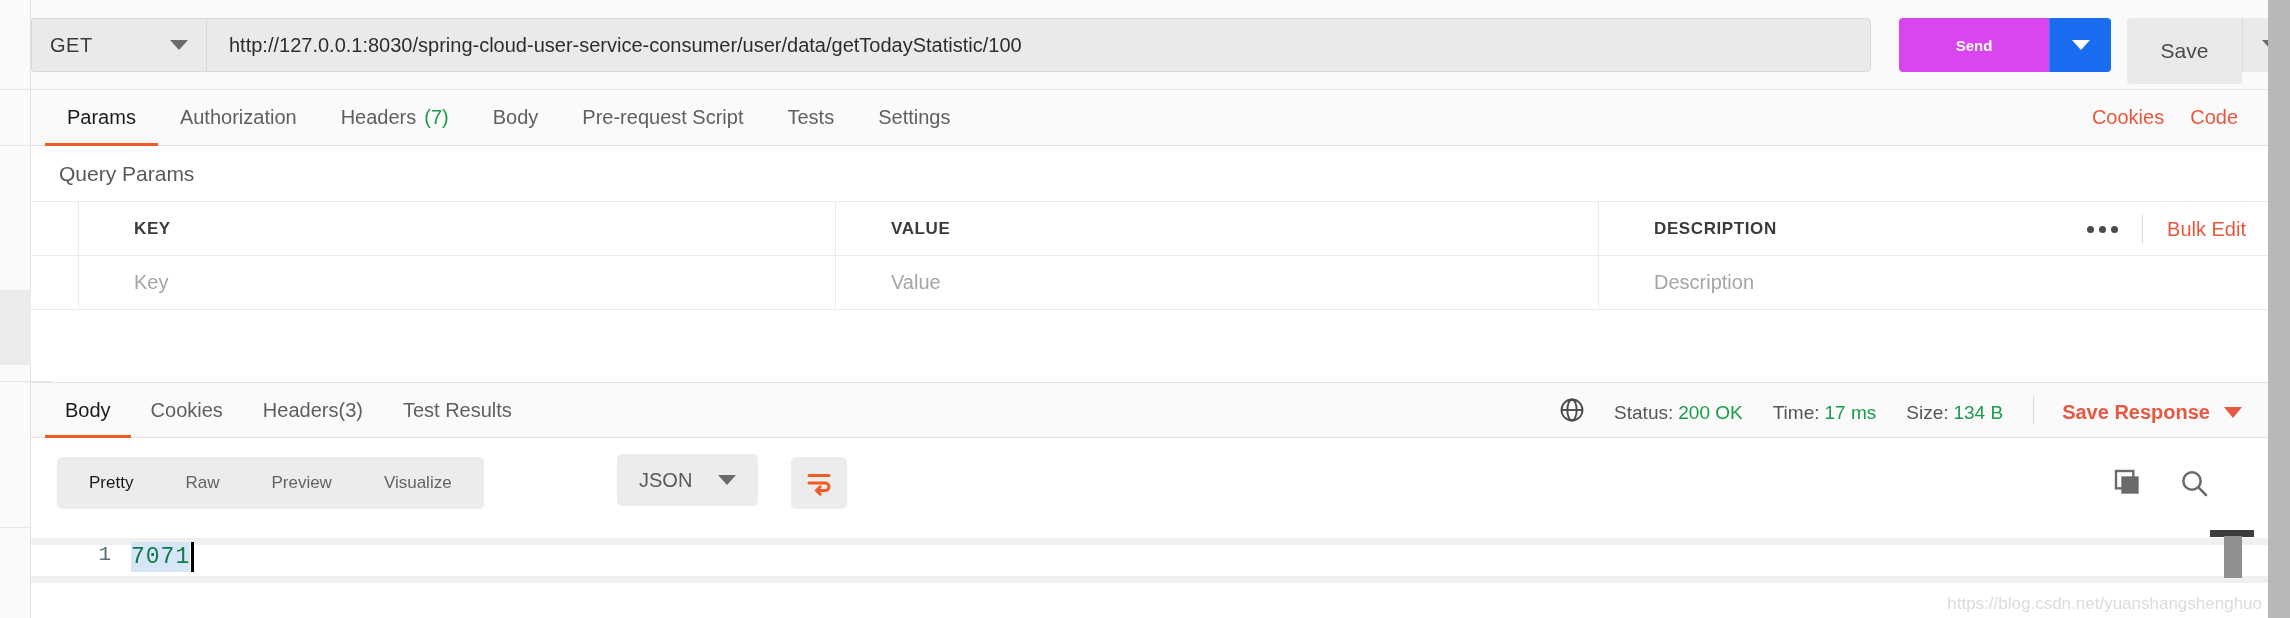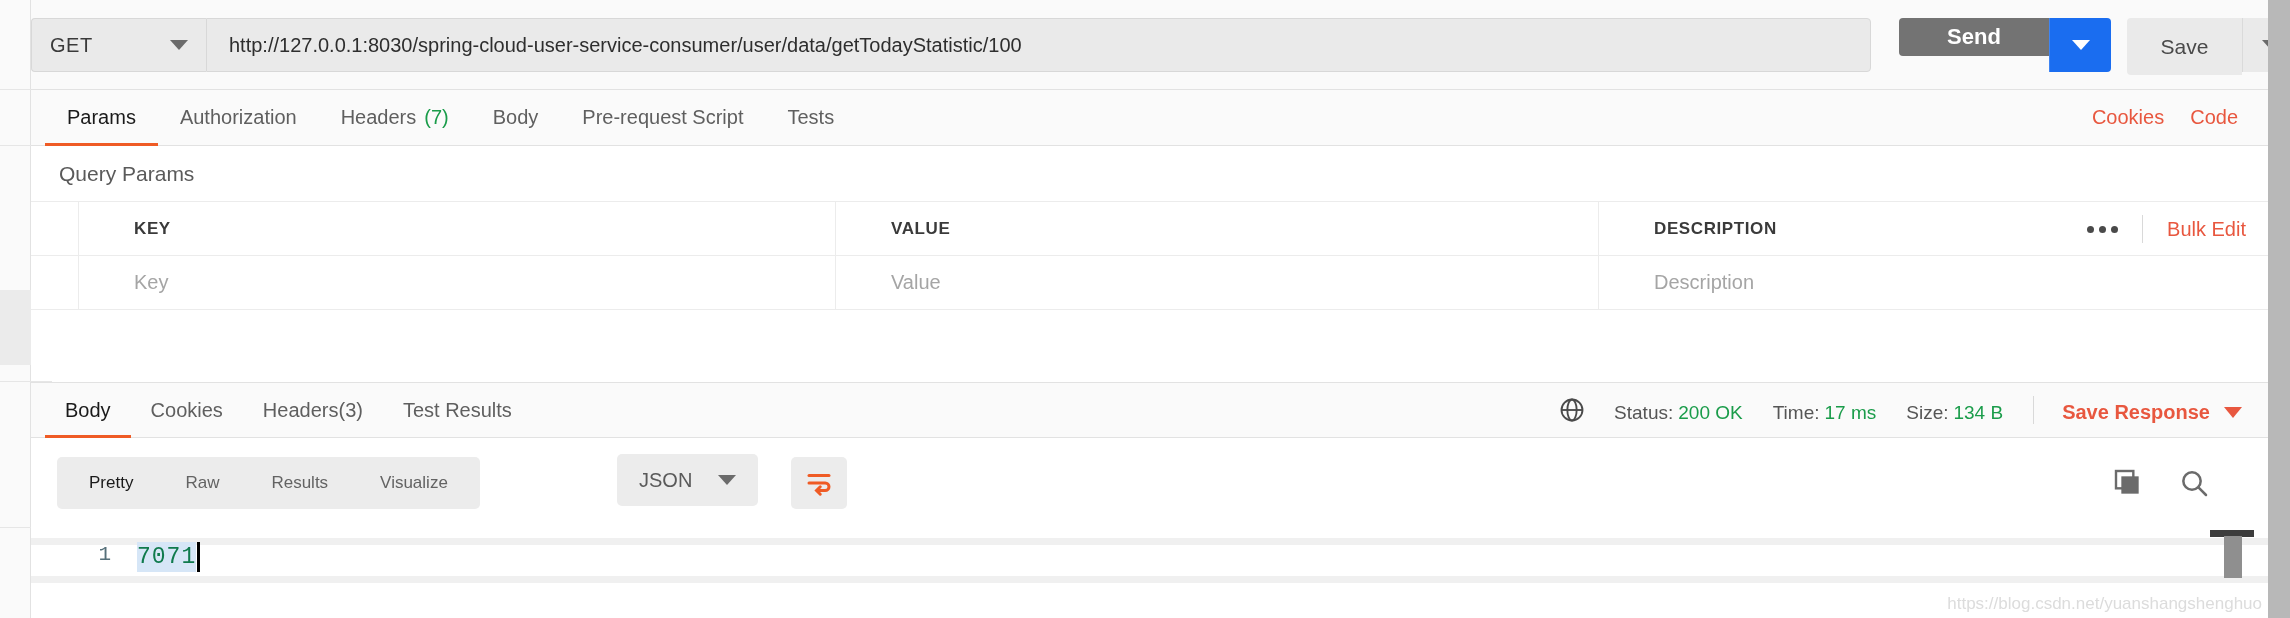--- a/index.html
+++ b/index.html
@@ -41,33 +41,33 @@
     width:0;height:0;border-left:9px solid transparent;border-right:9px solid transparent;
     border-top:10px solid #6b6b6b;
   }
   .url-input {
     position:absolute; left:175px; top:18px; width:1665px; height:54px;
     background:#eaeaea; border:1px solid #d8d8d8; border-radius:0 4px 4px 0;
     display:flex; align-items:center; padding:0 22px;
     font-size:20px; color:#2e2e2e; white-space:nowrap; overflow:hidden;
   }
   .send-btn {
-    position:absolute; left:1868px; top:18px; width:150px; height:38px;
-    background:#737373; color:#fff; border-radius:4px 0 0 4px;
+    position:absolute; left:1868px; top:18px; width:150px; height:54px;
+    background:#d946ef; color:#fff; border-radius:4px 0 0 4px;
     display:flex; align-items:center; justify-content:center;
-    font-size:22px; font-weight:bold;
+    font-size:15px; font-weight:bold;
   }
   .send-caret {
     position:absolute; left:2018px; top:18px; width:62px; height:54px;
     background:#1a6df0; border-radius:0 4px 4px 0; border-left:1px solid #3f85f3;
     display:flex; align-items:center; justify-content:center;
   }
   .send-caret i { width:0;height:0;border-left:9px solid transparent;border-right:9px solid transparent;border-top:10px solid #fff; }
   .save-btn {
-    position:absolute; left:2096px; top:18px; width:115px; height:57px;
+    position:absolute; left:2096px; top:18px; width:115px; height:66px;
     background:#eaeaea; border-radius:4px 0 0 4px;
     display:flex; align-items:center; justify-content:center;
     font-size:21px; color:#4a4a4a;
   }
   .save-caret {
     position:absolute; left:2211px; top:18px; width:57px; height:54px;
     background:#eaeaea; border-radius:0 4px 4px 0; border-left:1px solid #dadada;
     display:flex; align-items:center; justify-content:center;
   }
   .save-caret i { width:0;height:0;border-left:9px solid transparent;border-right:9px solid transparent;border-top:10px solid #6b6b6b; }
@@ -153,21 +153,21 @@
     position:absolute; left:760px; top:19px; width:56px; height:52px; background:#ececec;
     border-radius:5px; display:flex; align-items:center; justify-content:center;
   }
   .tool-right { position:absolute; right:58px; top:19px; height:52px; display:flex; align-items:center; gap:34px; }
 
   
   .editor { position:absolute; left:31px; top:528px; right:22px; bottom:0; background:#fff; overflow:hidden; }
   .gutter-line { position:absolute; left:0; top:15px; width:80px; text-align:right;
     font-family:"Liberation Mono", monospace; font-size:21px; color:#56707a; }
   .code-line { position:absolute; left:100px; top:12px; height:34px; display:flex; align-items:center; }
-  .code-sel { background:#d6e6f7; font-family:"Liberation Mono", monospace; font-size:23px; color:#0f7a4d; letter-spacing:1px; padding:2px 0;margin-left:6px; }
+  .code-sel { background:#d6e6f7; font-family:"Liberation Mono", monospace; font-size:23px; color:#0f7a4d; letter-spacing:1px; padding:2px 0; }
   .cursor { width:3px; height:30px; background:#000; margin-left:1px; }
   .row-stripe { position:absolute; left:0; right:0; height:7px; background:#f0f0f0; }
   .ed-scroll { position:absolute; right:26px; top:8px; width:18px; height:42px; background:#8f8f8f; }
   .ed-scroll-top { position:absolute; right:14px; top:2px; width:44px; height:7px; background:#3c3c3c; }
   .watermark {
     position:absolute; right:28px; bottom:4px; font-size:17px; color:#dcdcdc; white-space:nowrap;
   }
 </style>
 </head>
 <body>
@@ -210,20 +210,23 @@
       <span class="cnt">(7)</span>
     </div>
     <div class="tab">
       <span>Body</span>
     </div>
     <div class="tab">
       <span>Pre-request Script</span>
     </div>
     <div class="tab">
       <span>Tests</span>
+    </div>
+    <div class="tab">
+      <span>Settings</span>
     </div>
     <div class="tabs-right">
       <span class="link-orange">Cookies</span>
       <span class="link-orange">Code</span>
     </div>
   </div>
 
   <div class="qp-title">Query Params</div>
 
   <div class="table">
@@ -297,21 +300,21 @@
         <span>Save Response</span>
         <i></i>
       </span>
     </div>
   </div>
 
   <div class="body-tools">
     <div class="seg-group">
       <div class="seg active">Pretty</div>
       <div class="seg">Raw</div>
-      <div class="seg">Results</div>
+      <div class="seg">Preview</div>
       <div class="seg">Visualize</div>
     </div>
     <div class="json-sel">
       <span>JSON</span>
       <i></i>
     </div>
     <div class="wrap-btn">
       <svg width="30" height="30" viewBox="0 0 24 24" fill="none" stroke="#ef5b25" stroke-width="2.4" stroke-linecap="round">
         <line x1="4" y1="6" x2="20" y2="6"></line>
         <path d="M4 12h13a3 3 0 0 1 0 6h-6"></path>

